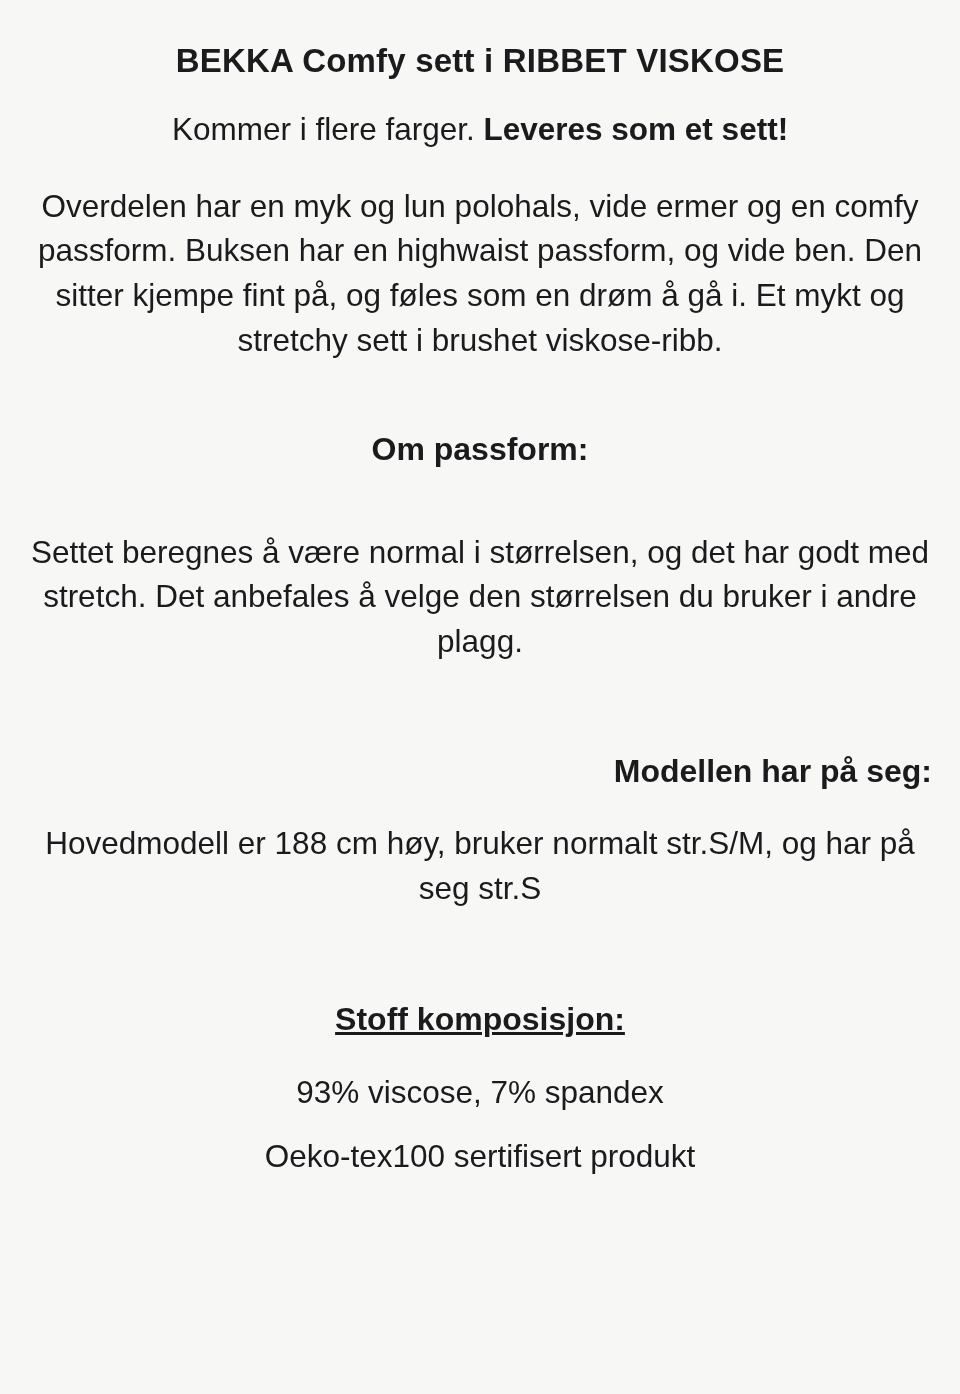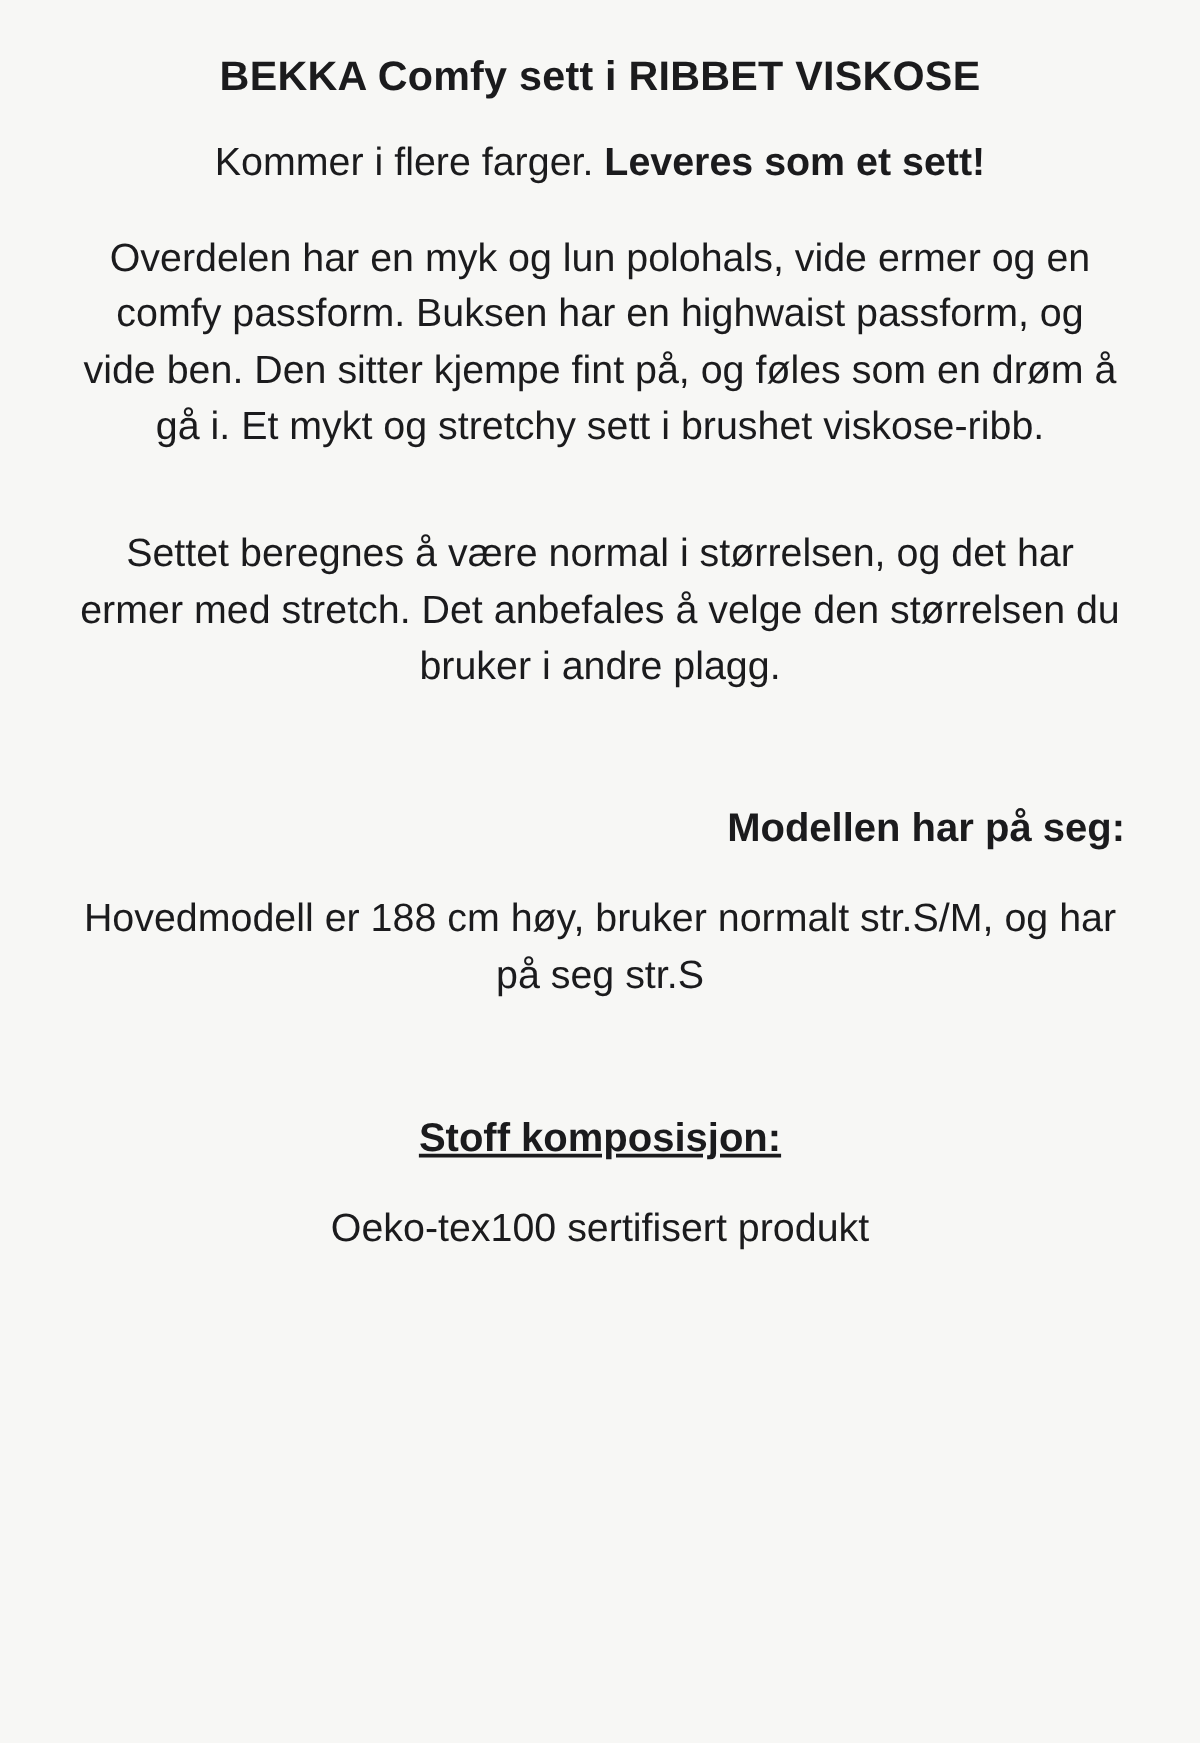--- a/index.html
+++ b/index.html
@@ -6,21 +6,21 @@
       margin: 0;
       padding: 0;
       background: #f7f7f5;
       font-family: "Liberation Sans", "DejaVu Sans", sans-serif;
       color: #1b1b1d;
     }
     .page {
       width: 960px;
       min-height: 1394px;
       box-sizing: border-box;
-      padding: 40px 60px 70px;
+      padding: 40px 28px 70px;
       text-align: center;
     }
     .title {
       font-size: 33px;
       font-weight: 700;
       line-height: 1.3;
       margin: 0 0 24px;
       letter-spacing: 0.2px;
     }
     .para {
@@ -48,26 +48,28 @@
 <body>
 
 <div class="page">
 
   <h1 class="title">BEKKA Comfy sett i RIBBET VISKOSE</h1>
 
   <p class="para"><span>Kommer i flere farger. </span><span class="inline-bold">Leveres som et sett!</span></p>
 
   <p class="para">Overdelen har en myk og lun polohals, vide ermer og en comfy passform. Buksen har en highwaist passform, og vide ben. Den sitter kjempe fint på, og føles som en drøm å gå i. Et mykt og stretchy sett i brushet viskose-ribb.</p>
 
+  <h2 class="section-heading">Om passform:</h2>
 
 
-  <p class="para" style="margin-top:58px;">Settet beregnes å være normal i størrelsen, og det har ermer med stretch. Det anbefales å velge den størrelsen du bruker i andre plagg.</p>
+  <p class="para" style="margin-top:58px;">Settet beregnes å være normal i størrelsen, og det har godt med stretch. Det anbefales å velge den størrelsen du bruker i andre plagg.</p>
 
   <h2 class="section-heading" style="margin-top:86px;text-align:right;">Modellen har på seg:</h2>
 
   <p class="para">Hovedmodell er 188 cm høy, bruker normalt str.S/M, og har på seg str.S</p>
 
   <h2 class="section-heading" style="margin-top:88px;text-decoration:underline;">Stoff komposisjon:</h2>
 
+  <p class="para para-tight">93% viscose, 7% spandex</p>
 
   <p class="para">Oeko-tex100 sertifisert produkt</p>
 
 </div>
 
 </body></html>

